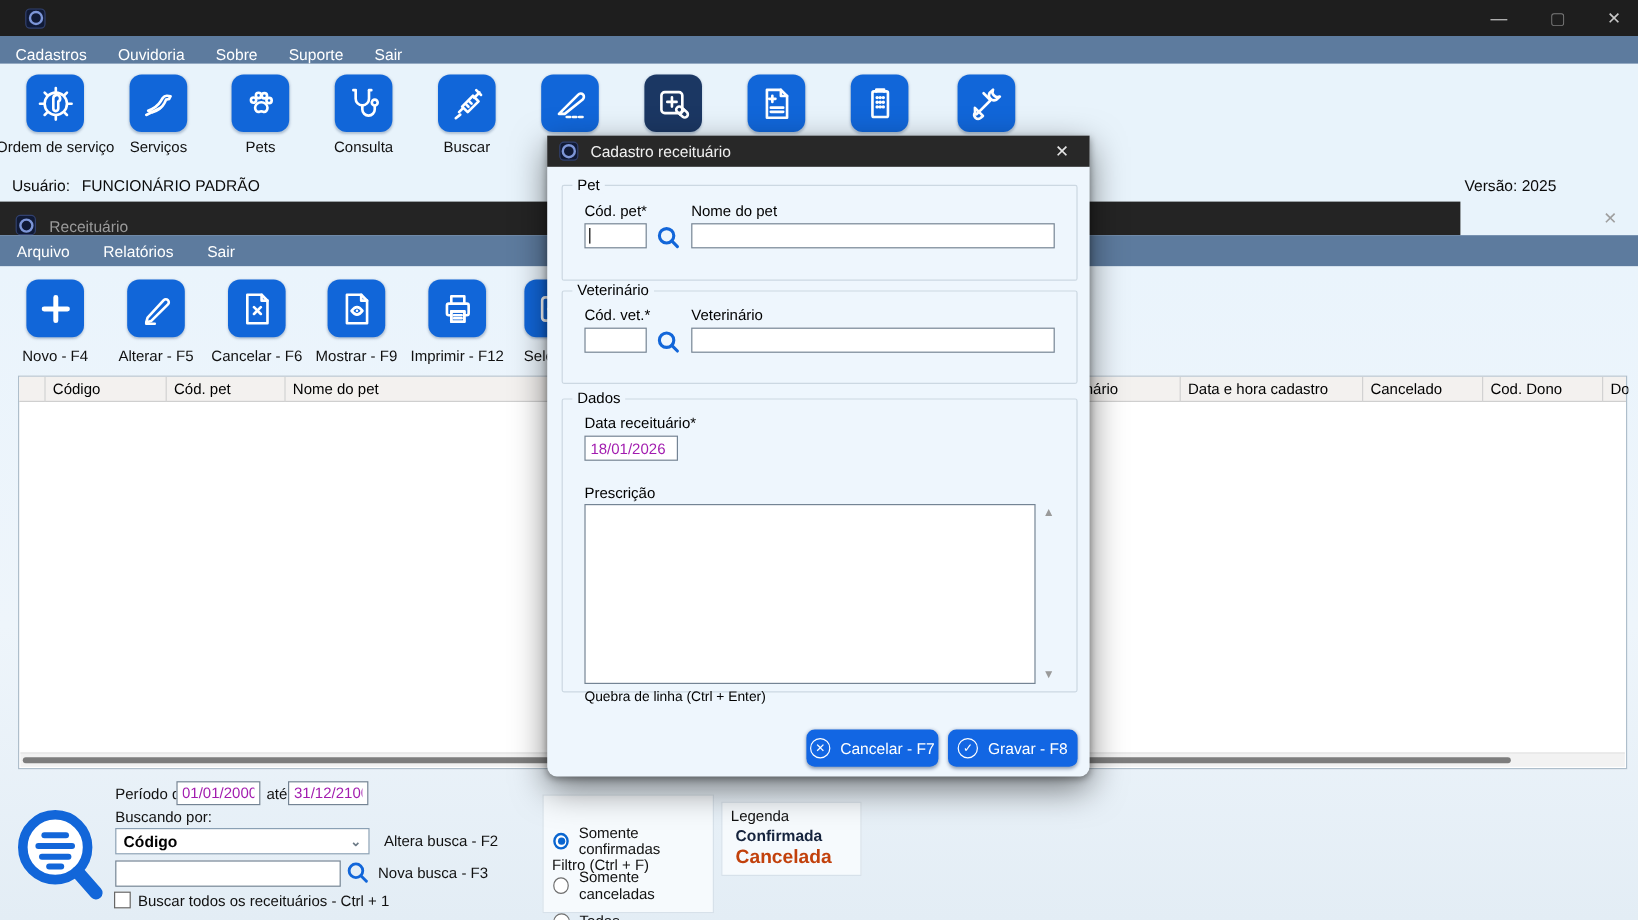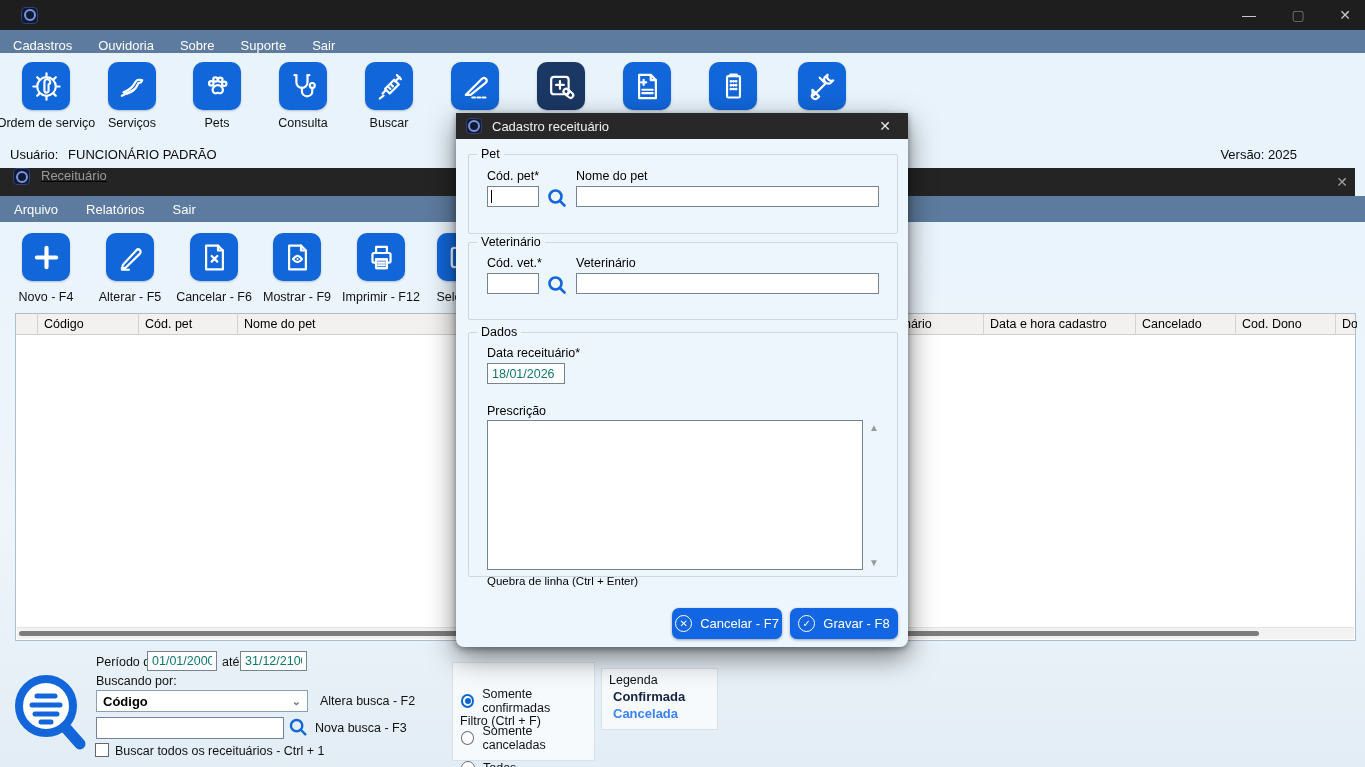--- a/index.html
+++ b/index.html
@@ -20,48 +20,48 @@
   .ibtn { width:48px; height:48px; border-radius:10px; background:#1166d9; display:flex; align-items:center; justify-content:center; box-shadow:0 1px 2px rgba(0,40,90,.25); }
   .ibtn.dark { background:#1b3763; }
   .ilabel { position:absolute; top:116px; transform:translateX(-50%); font-size:12.5px; color:#111; white-space:nowrap; }
   .ilabel2 { position:absolute; top:290px; transform:translateX(-50%); font-size:12.5px; color:#111; white-space:nowrap; }
   svg.g { stroke:#fff; fill:none; stroke-width:1.7; stroke-linecap:round; stroke-linejoin:round; }
 
   .userline { left:10px; top:147px; font-size:13px; color:#0b0b0b; }
   .version { right:68px; top:147px; font-size:13px; color:#0b0b0b; }
 
   
-  .rwin-title { left:0; top:168px; width:1355px; height:28px; background:#242424; display:flex; align-items:flex-start;text-decoration:underline; }
+  .rwin-title { left:0; top:168px; width:1217px; height:28px; background:#242424; display:flex; align-items:flex-end; }
   .rwin-title .t { color:#9a9a9a; font-size:13px; margin-left:11px; }
   .rwin-title .app-ico { margin-left:13px; }
   .rclose { position:absolute; right:8px; top:168px; width:30px; height:28px; display:flex; align-items:center; justify-content:center; color:#9f9f9f; font-size:14px; }
   .rmenubar { left:0; top:196px; width:1365px; height:26px; background:#5d7b9e; display:flex; align-items:center; }
   .rmenubar span { color:#fff; font-size:13px; padding:0 10px; margin:0 4px; }
   .rbody { left:0; top:222px; width:1365px; height:545px; background:linear-gradient(180deg,#eaf4fc 0%,#eef5fb 55%,#e3edf5 100%); }
 
   
   .grid { left:15px; top:313px; width:1341px; height:328px; background:#fff; border:1px solid #aebecb; }
   .ghead { position:absolute; left:0; top:0; width:100%; height:21px; background:#f3f1ef; border-bottom:1px solid #cfcfcf; }
   .gcol { position:absolute; top:0; height:21px; font-size:12.5px; color:#000; padding:3px 0 0 6px; border-right:1px solid #d2d2d2; overflow:hidden; white-space:nowrap; }
   .hscroll { position:absolute; left:1px; bottom:1px; width:1337px; height:12px; background:#f2f2f2; border-top:1px solid #e3e3e3; }
   .hthumb { position:absolute; left:2px; top:3px; width:1240px; height:5px; background:#7d7d7d; border-radius:3px; }
 
   
   .blabel { font-size:12.5px; color:#111; white-space:nowrap; }
-  .tinput { background:#fff; border:1px solid #748494; font-size:12.5px; color:#0f766e; padding:2px 4px; }
+  .tinput { background:#fff; border:1px solid #748494; font-size:12.5px; color:#a21caf; padding:2px 4px; }
   .combo { background:#fff; border:1px solid #8aa0b4; display:flex; align-items:center; font-size:13px; font-weight:bold; padding:0 6px; }
   .combo .chev { margin-left:auto; color:#6c7a86; font-size:11px; }
   .cbox { width:14px; height:14px; background:#fff; border:1px solid #666; }
   .panel { background:#f6fafd; border:1px solid #d7e1ea; }
   .radio { width:14px; height:14px; border-radius:50%; border:1px solid #6f6f6f; background:#fff; position:relative; }
   .radio.checked { border:2px solid #0a66d0; }
   .radio.checked::after { content:""; position:absolute; left:2px; top:2px; width:6px; height:6px; border-radius:50%; background:#0a66d0; }
   .ritem { display:flex; align-items:center; gap:8px; font-size:12.5px; color:#111; margin:9px 0 0 8px; }
   .leg-c1 { font-size:13px; font-weight:bold; color:#15233d; }
-  .leg-c2 { font-size:13px; font-weight:bold; color:#3b82f6; }
+  .leg-c2 { font-size:16px; font-weight:bold; color:#c2410c; }
 
   
   .modal { left:456px; top:113px; width:452px; height:534px; background:#eef6fd; border-radius:0 0 8px 8px; box-shadow:0 10px 28px rgba(0,0,0,.5), 0 2px 6px rgba(0,0,0,.35); z-index:50; }
   .mtitle { position:absolute; left:0; top:0; width:100%; height:26px; background:#282828; display:flex; align-items:center; }
   .mtitle .t { color:#f0f0f0; font-size:13px; margin-left:10px; }
   .mtitle .app-ico { margin-left:10px; width:16px; height:16px; }
   .mclose { position:absolute; right:9px; top:0; width:28px; height:26px; display:flex; align-items:center; justify-content:center; color:#e6e6e6; font-size:14px; }
   .group { position:absolute; left:12px; width:430px; border:1px solid #ccd8e2; border-radius:2px; }
   .gtitle { position:absolute; left:8px; top:-8px; background:#eef6fd; padding:0 4px; font-size:12.5px; color:#000; }
   .flabel { position:absolute; font-size:12.5px; color:#000; white-space:nowrap; }

